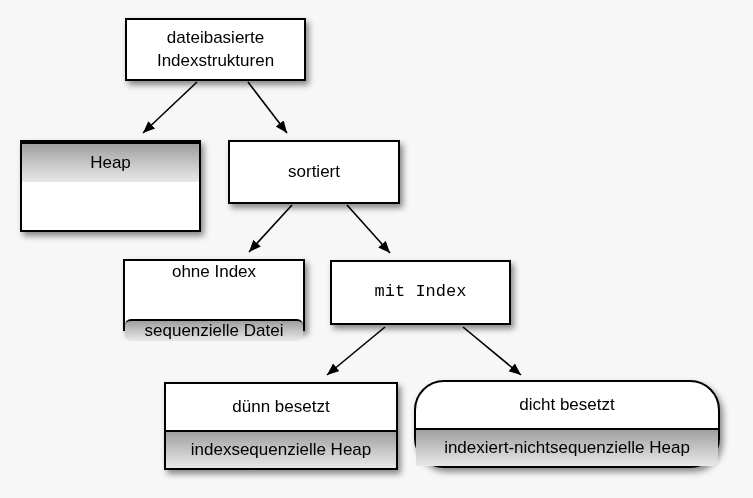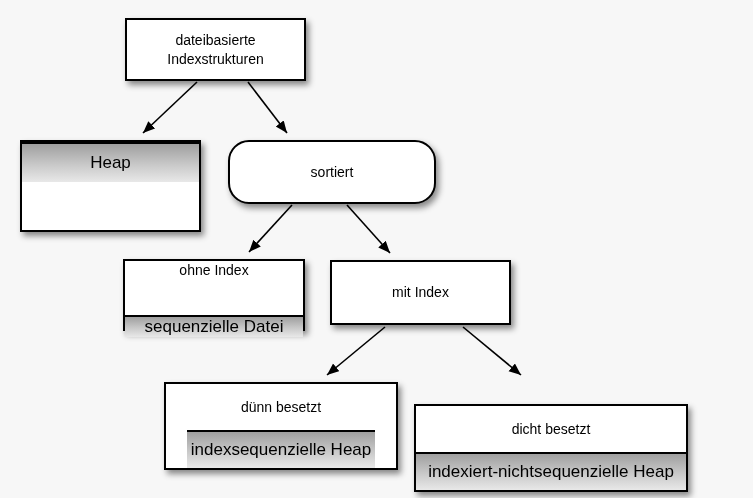--- a/index.html
+++ b/index.html
@@ -31,47 +31,47 @@
     display: flex;
     flex-direction: column;
     box-sizing: border-box;
   }
   .node .label {
     flex: 1;
     display: flex;
     align-items: center;
     justify-content: center;
     text-align: center;
-    font-size: 14px;
+    font-size: 17px;
     color: #000000;
     line-height: 1.35;
     padding: 0 20px;
   }
   .node .sublabel {
     display: flex;
     align-items: center;
     justify-content: center;
     text-align: center;
     font-size: 17px;
     color: #000000;
     border-top: 2px solid #000000;
     background: linear-gradient(to bottom, #9f9f9f 0%, #c9c9c9 55%, #e8e8e8 100%);
     padding: 0 4px;
   }
   
   #node-root        { left: 125px; top: 18px;  width: 181px; height: 63px; }
   #node-unsorted    { left: 20px;  top: 140px; width: 181px; height: 92px; }
   #node-unsorted .sublabel { height: 38px; }
-  #node-sorted      { left: 228px; top: 140px; width: 208px; height: 64px; border-radius: 21px; }
+  #node-sorted      { left: 228px; top: 140px; width: 172px; height: 64px; }
   #node-no-index    { left: 123px; top: 259px; width: 182px; height: 72px; gap: 35px; }
-  #node-no-index .sublabel { height: 34px; }
-  #node-with-index  { left: 330px; top: 260px; width: 181px; height: 65px; }
-  #node-sparse      { left: 164px; top: 382px; width: 234px; height: 88px; align-items: center; }
+  #node-no-index .sublabel { height: 34px; border-radius: 6px; }
+  #node-with-index  { left: 330px; top: 260px; width: 181px; height: 65px; font-family: Liberation Mono, monospace; }
+  #node-sparse      { left: 164px; top: 382px; width: 234px; height: 88px; }
   #node-sparse .sublabel { height: 36px; }
-  #node-dense       { left: 414px; top: 404px; width: 274px; height: 88px; }
+  #node-dense       { left: 414px; top: 380px; width: 306px; height: 88px; border-radius: 30px; }
   #node-dense .sublabel { height: 36px; }
 </style>
 </head>
 <body>
 
 <div id="stage">
 
   <svg id="edge-layer" viewBox="0 0 753 498" xmlns="http://www.w3.org/2000/svg">
     <defs>
       <marker id="arrowhead" markerUnits="userSpaceOnUse" markerWidth="14" markerHeight="12" refX="12" refY="5" orient="auto">

